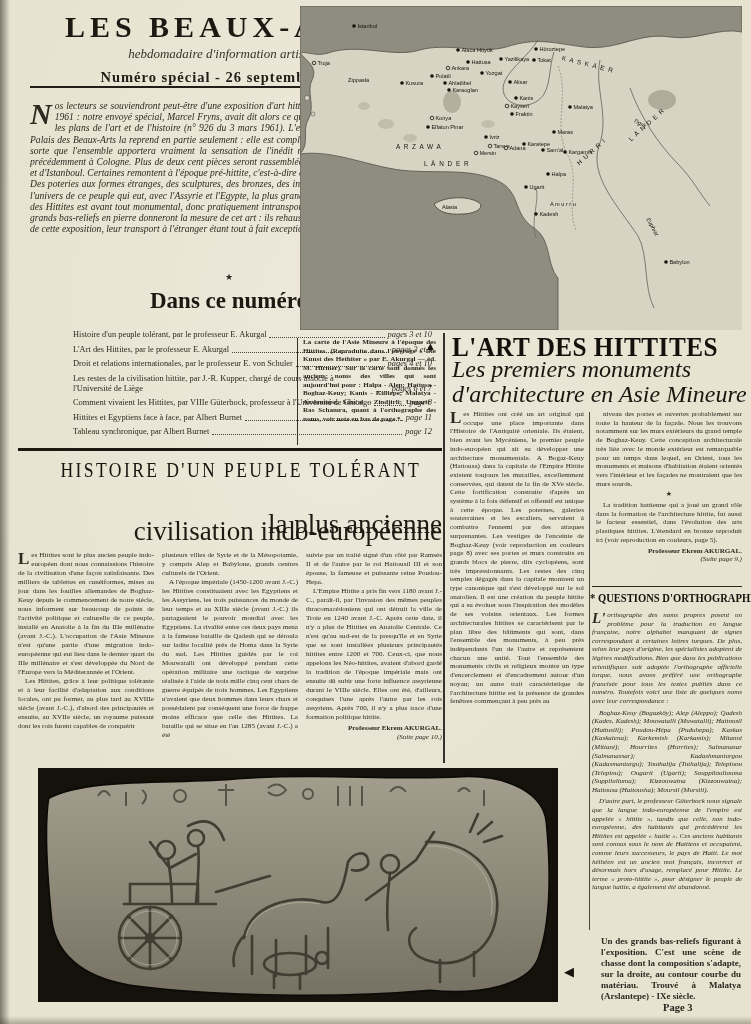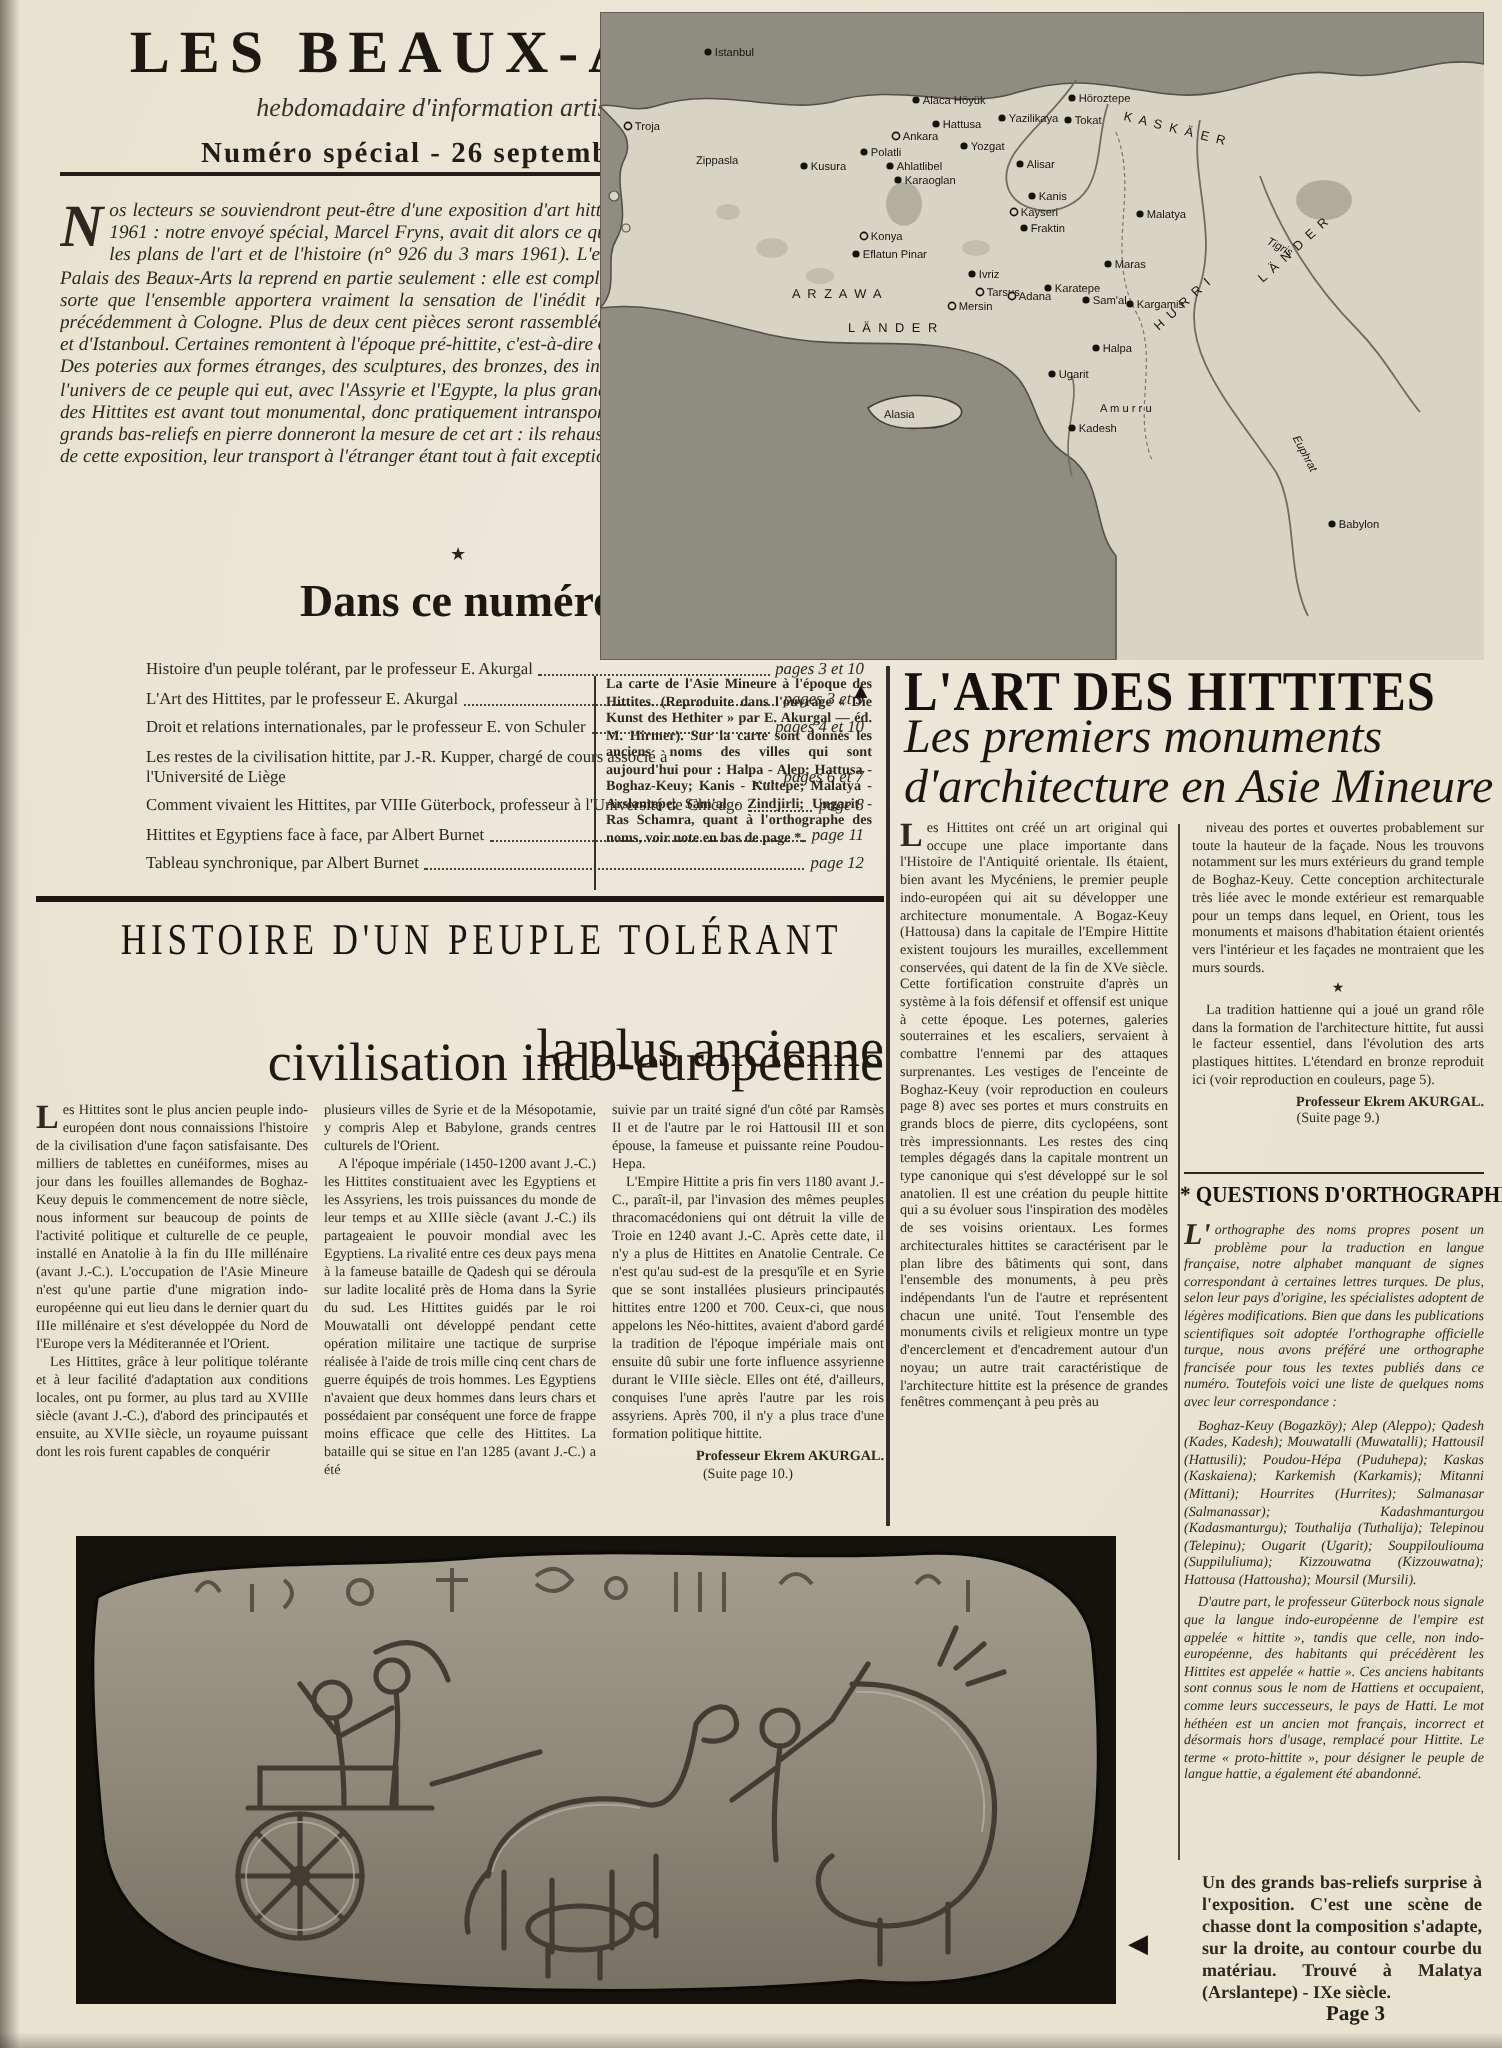--- a/index.html
+++ b/index.html
@@ -32,21 +32,21 @@
   
   .rule-heavy{left:18px;top:448px;width:424px;height:2.5px;background:#1c1812;}
   .hist-title{left:18px;top:457px;width:424px;text-align:center;font-size:22px;letter-spacing:3px;
               white-space:nowrap;transform:scaleX(.8);transform-origin:center;color:#181410;}
   .hist-sub{left:18px;width:424px;text-align:right;font-size:27px;color:#1d1913;}
   .hist-cols{left:18px;top:551px;width:424px;height:216px;display:flex;gap:8px;overflow:hidden;}
   .hcol{flex:1;font-size:7.1px;line-height:9px;text-align:justify;overflow:hidden;}
   .dc{float:left;font-size:17px;line-height:16px;padding-right:2px;font-weight:bold;}
   .ind{text-indent:7px;margin:0;}
   .byline{text-align:right;font-weight:bold;margin-top:2px;}
-  .cont{text-align:center;}
+  .cont{text-align:right;font-style:italic;}
   
   .map{left:300px;top:6px;width:442px;height:324px;}
   .map svg{display:block;}
   .map .dot{fill:#16130e;}
   .map .open{fill:#d8d4c4;stroke:#16130e;stroke-width:.8;}
   .map text{font-family:"Liberation Sans",sans-serif;fill:#17140f;}
   .ml-dot,.ml-open,.ml-plain{font-size:5.6px;}
   .ml-region{font-size:6.4px;letter-spacing:1px;fill:#3c382e;}
   .ml-water{font-size:5.6px;font-style:italic;fill:#4a463c;}
   
@@ -346,18 +346,18 @@
         <circle cx="112" cy="170" r="27"></circle>
         <path d="M208,168 C214,140 254,130 282,136"></path>
         <path d="M390,78 C432,76 460,110 453,148"></path>
       </g>
 
       <path d="M0,0 H520 V234 H0 Z M10,30 C50,8 140,16 200,10 C280,4 350,12 424,8 C472,6 506,26 509,54 C513,96 515,150 501,190 C491,218 442,228 392,223 C300,231 180,229 100,219 C52,213 18,192 13,152 C9,112 5,62 10,30 Z" fill="#15120c" fill-rule="evenodd" opacity=".92"></path>
     </svg>
   </div>
 
   <div class="abs cap-arrow-left">◀</div>
-  <div class="abs relief-caption">Un des grands bas-reliefs surprise à l'exposition. C'est une scène de chasse dont la composition s'adapte, sur la droite, au contour courbe du matériau. Trouvé à Malatya (Arslantepe) - IXe siècle.</div>
+  <div class="abs relief-caption">Un des grands bas-reliefs figurant à l'exposition. C'est une scène de chasse dont la composition s'adapte, sur la droite, au contour courbe du matériau. Trouvé à Malatya (Arslantepe) - IXe siècle.</div>
   <div class="abs page-num">Page 3</div>
 
   <div class="edge-l"></div>
   <div class="edge-b"></div>
 </div>
 
 </body></html>

